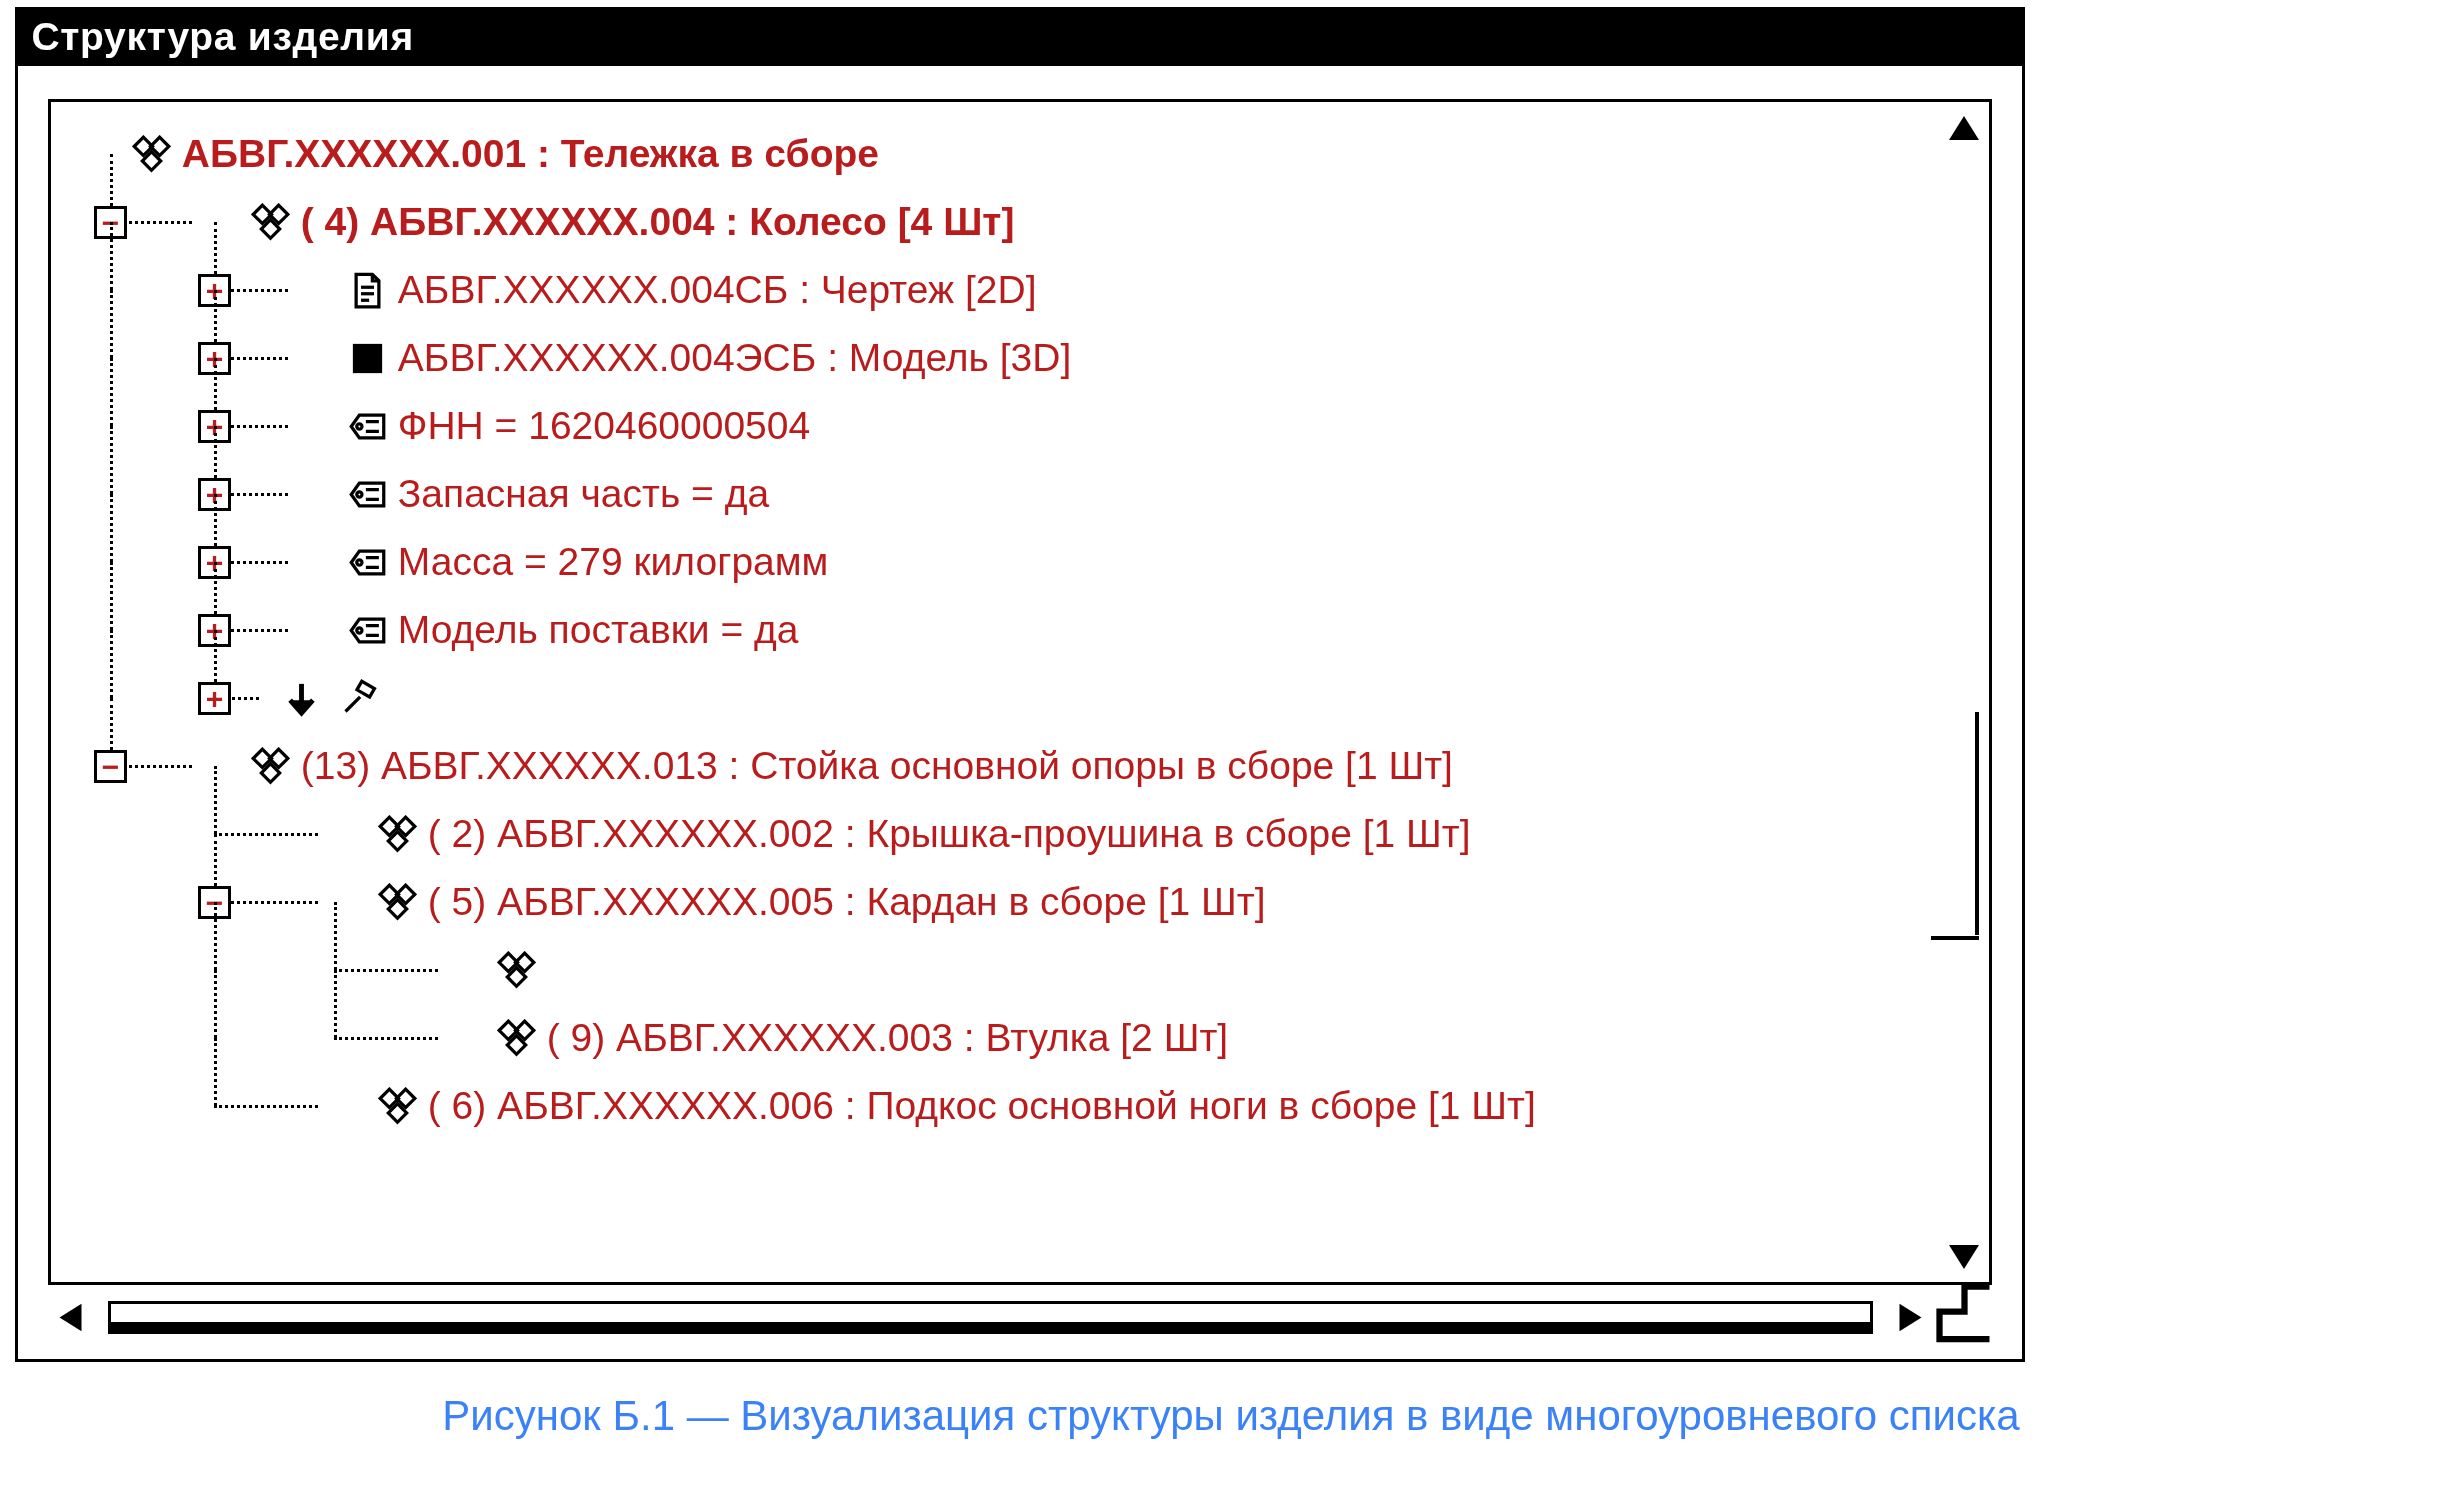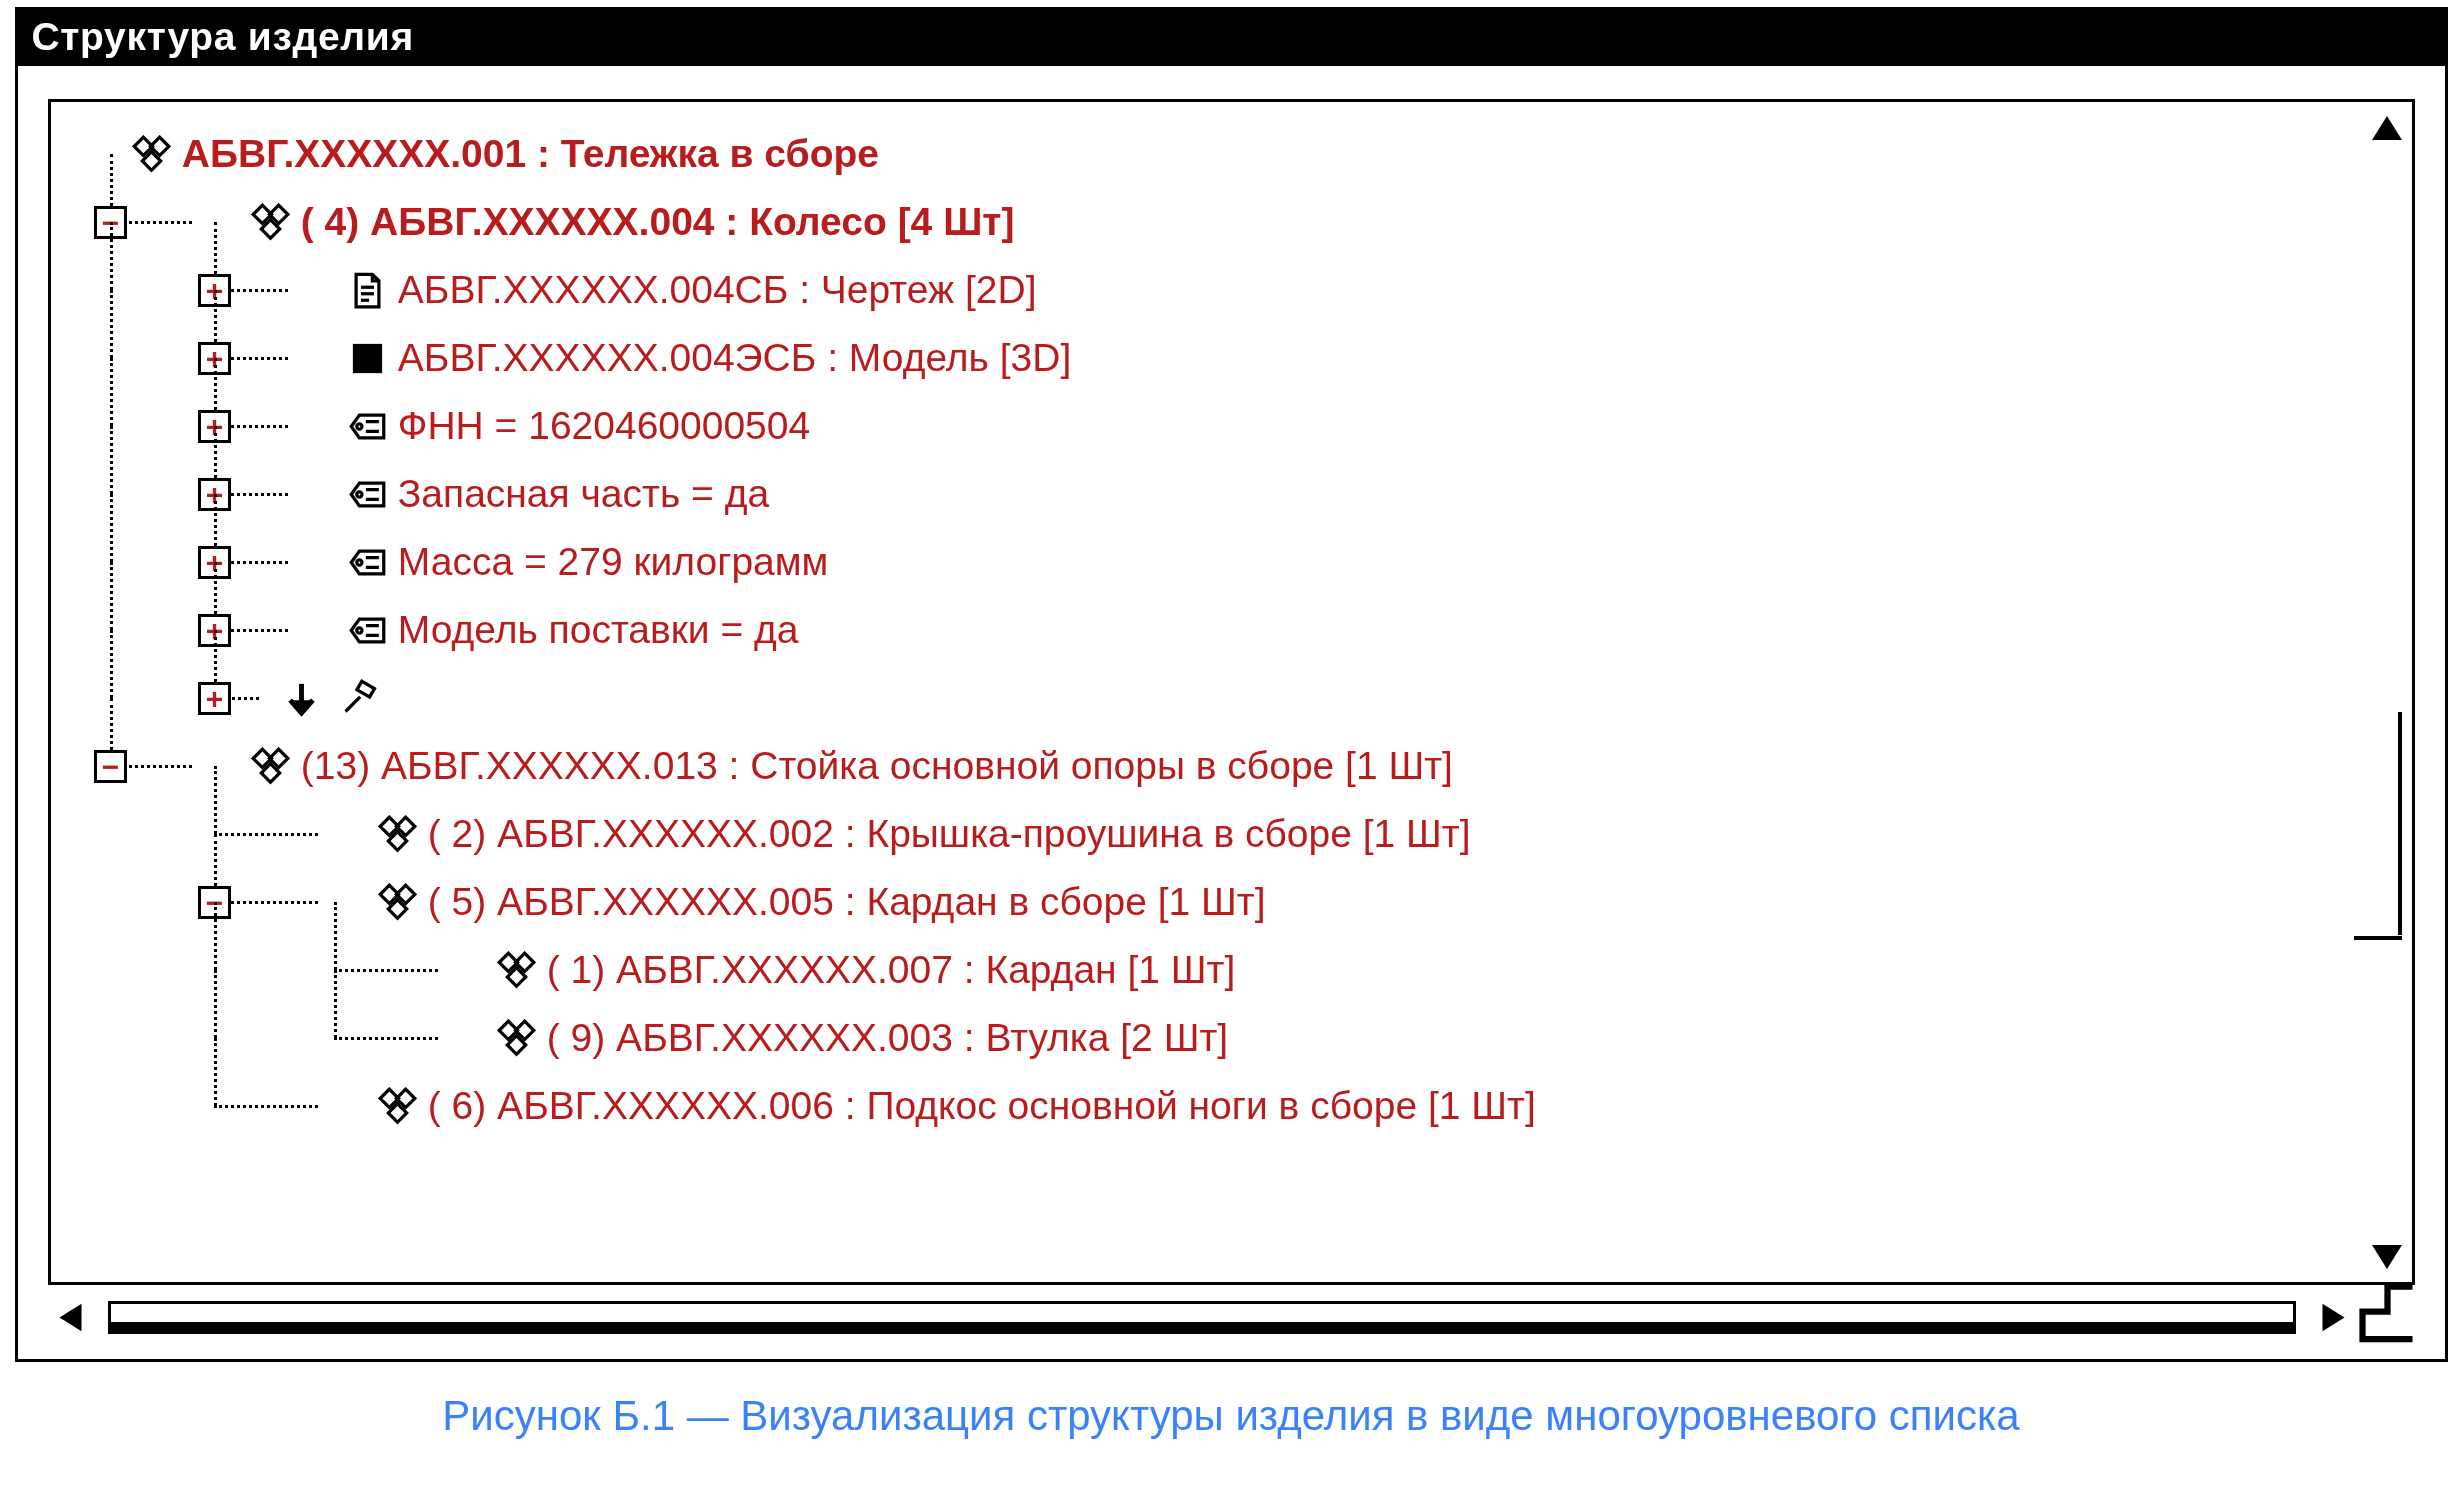--- a/index.html
+++ b/index.html
@@ -1,20 +1,20 @@
 <!DOCTYPE html>
 <html style="font-size:12px"><head>
 <meta charset="utf-8">
 <style>
   * { box-sizing: border-box; }
   html, body { margin: 0; padding: 0; background: #fff; font-family: Arial, Helvetica, sans-serif; }
   .page { width: 2462px; height: 1498px; position: relative; }
 
   .window {
-    position: absolute; left: 15px; top: 7.4px; width: 2433px; height: 1355px;
+    position: absolute; left: 15px; top: 7.4px; width: 2010px; height: 1355px;
     border: 3px solid #000; background: #fff;
   }
   .titlebar {
     background: #000; color: #fff; font-weight: 700; font-size: 39px;
     padding: 4.5px 13.4px 7.4px 13.4px; letter-spacing: 0.7px;
   }
   .client {
     position: absolute; left: 30px; top: 89px; right: 30px; bottom: 74px;
     border: 3px solid #000; background: #fff;
   }
@@ -315,21 +315,20 @@
           </div>
           <span class="ic">
             <svg viewBox="0 0 24 24">
                 <g fill="none" stroke="#000" stroke-width="2">
               <rect x="3" y="3" width="8" height="8" transform="rotate(45 7 7)"></rect>
               <rect x="13" y="3" width="8" height="8" transform="rotate(45 17 7)"></rect>
               <rect x="8" y="12" width="8" height="8" transform="rotate(45 12 16)"></rect>
             </g>
               </svg>
           </span>
-          <span class="label">( 1) АБВГ.ХХХХХХ.007 : Кардан [1 Шт]</span>
         </div>
 
         <div class="row">
           <div class="gutter" style="width:417px;">
             <span class="vline" style="left:141px; top:-34px; height:68px;"></span>
             <span class="vline" style="left:261px; top:-34px; height:68px;"></span>
             <span class="hline" style="left:261px; top:33px; width:104px;"></span>
           </div>
           <span class="ic">
             <svg viewBox="0 0 24 24">

